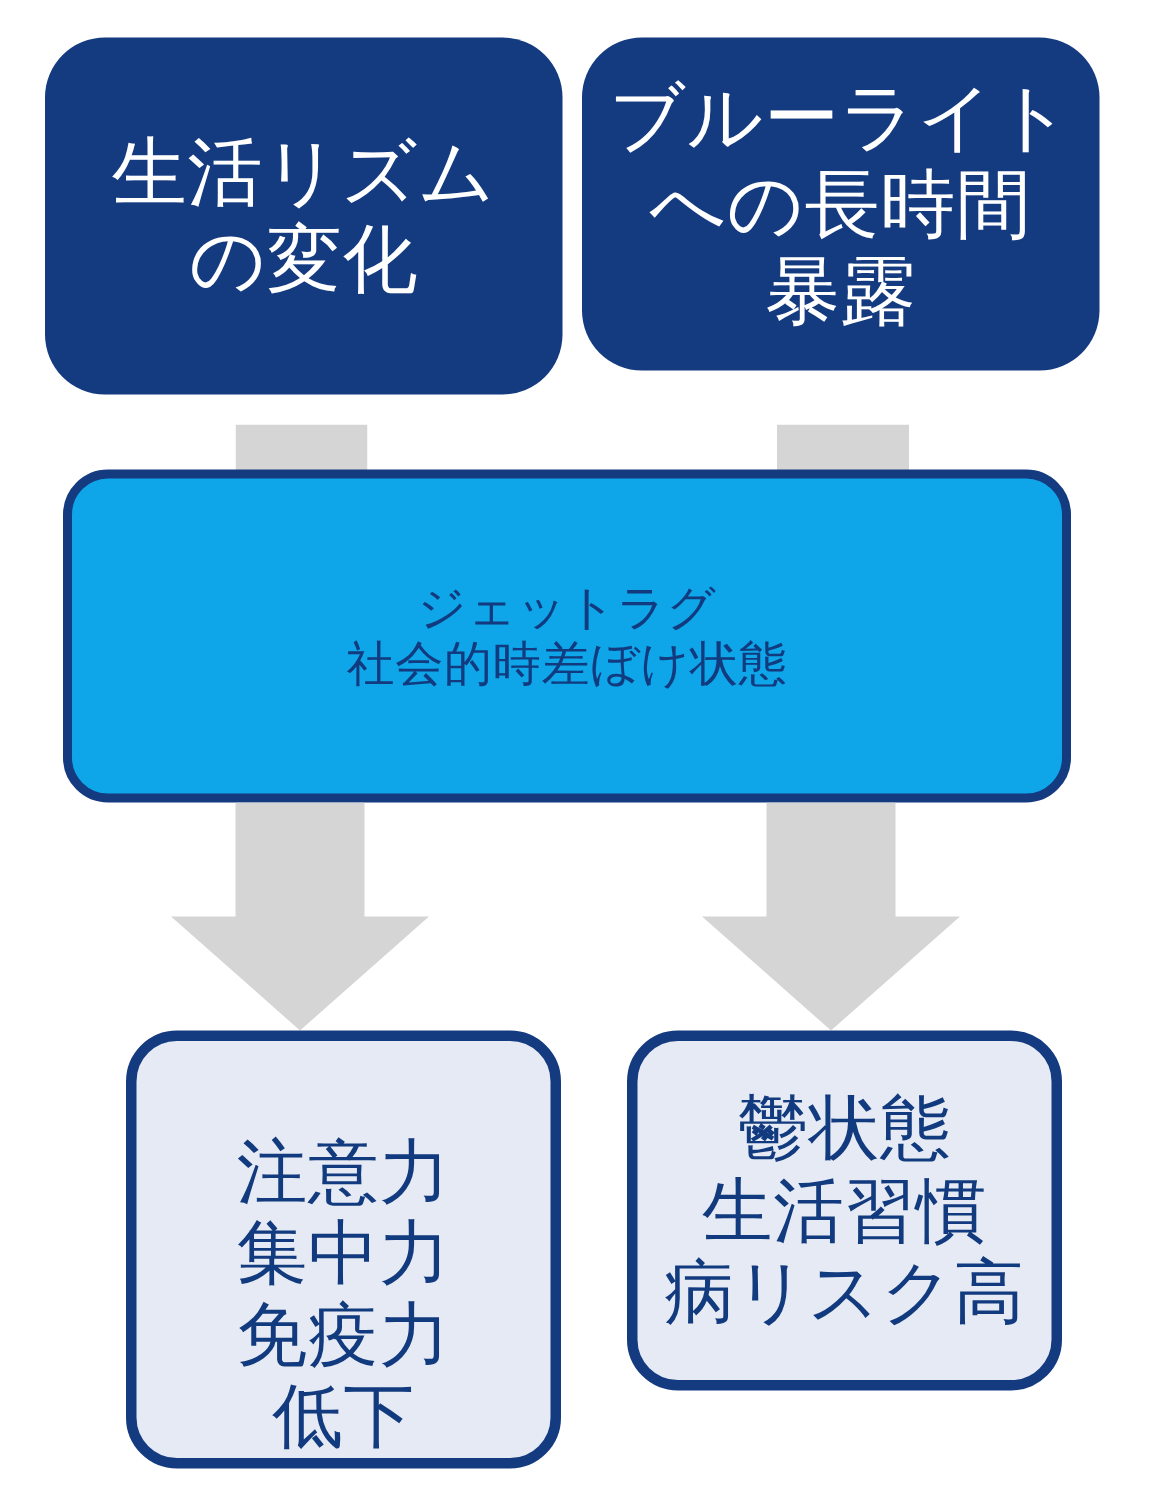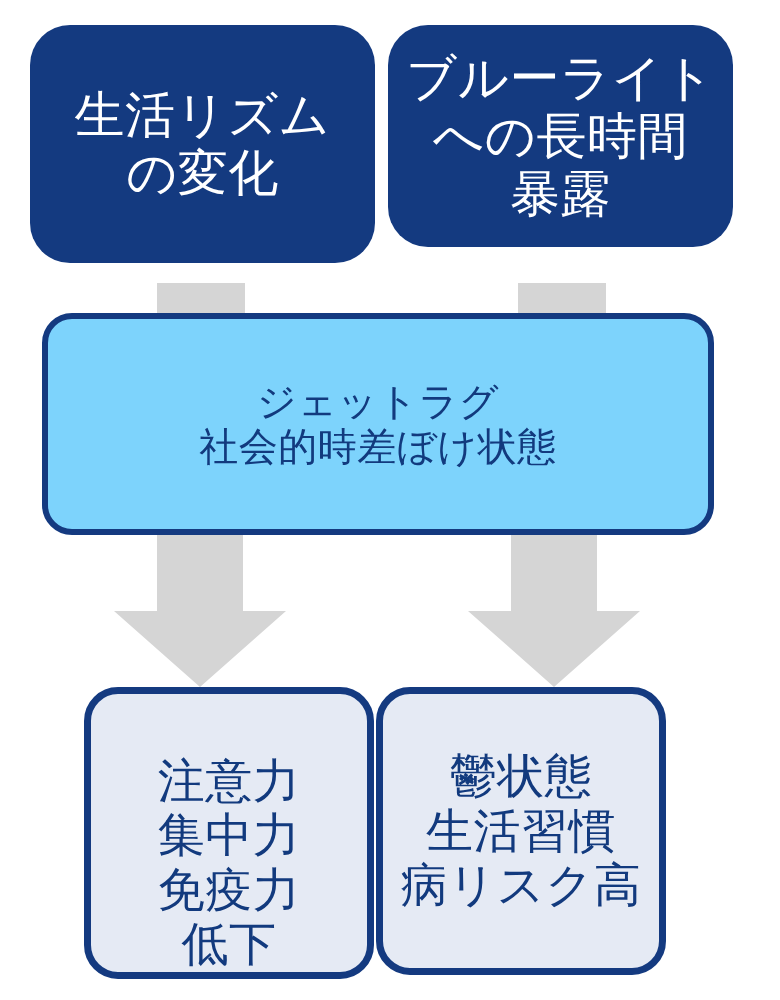--- a/index.html
+++ b/index.html
@@ -38,44 +38,44 @@
   .node-filled {
     background: #143A80;
     color: #ffffff;
     border-radius: 40px;
     font-size: 50px;
     font-weight: 400;
   }
 
   
   .node-outline {
-    background: #7dd3fc;
+    background: #0ea5e9;
     color: #123A7E;
     border: 6px solid #143A80;
     border-radius: 30px;
-    font-size: 39px;
+    font-size: 32px;
     font-weight: 400;
   }
 
   
   .node-tinted {
     background: #E5EAF4;
     color: #123A7E;
     border: 7px solid #143A80;
     border-radius: 34px;
     font-size: 47px;
     font-weight: 400;
   }
 
   
   #box-lifestyle-change   { left: 30px;  top: 25px;  width: 345px; height: 238px; }
   #box-bluelight-exposure { left: 388px; top: 25px;  width: 345px; height: 222px; }
   #box-jetlag            { left: 42px;  top: 313px; width: 672px; height: 222px; }
   #box-cognitive-decline { left: 84px;  top: 687px; width: 290px; height: 292px; align-items: flex-end; }
-  #box-health-risk       { left: 376px; top: 687px; width: 290px; height: 288px; }
+  #box-health-risk       { left: 418px; top: 687px; width: 290px; height: 240px; }
 
   
   .connector {
     position: absolute;
     pointer-events: none;
   }
   .connector svg {
     display: block;
     width: 100%;
     height: 100%;

